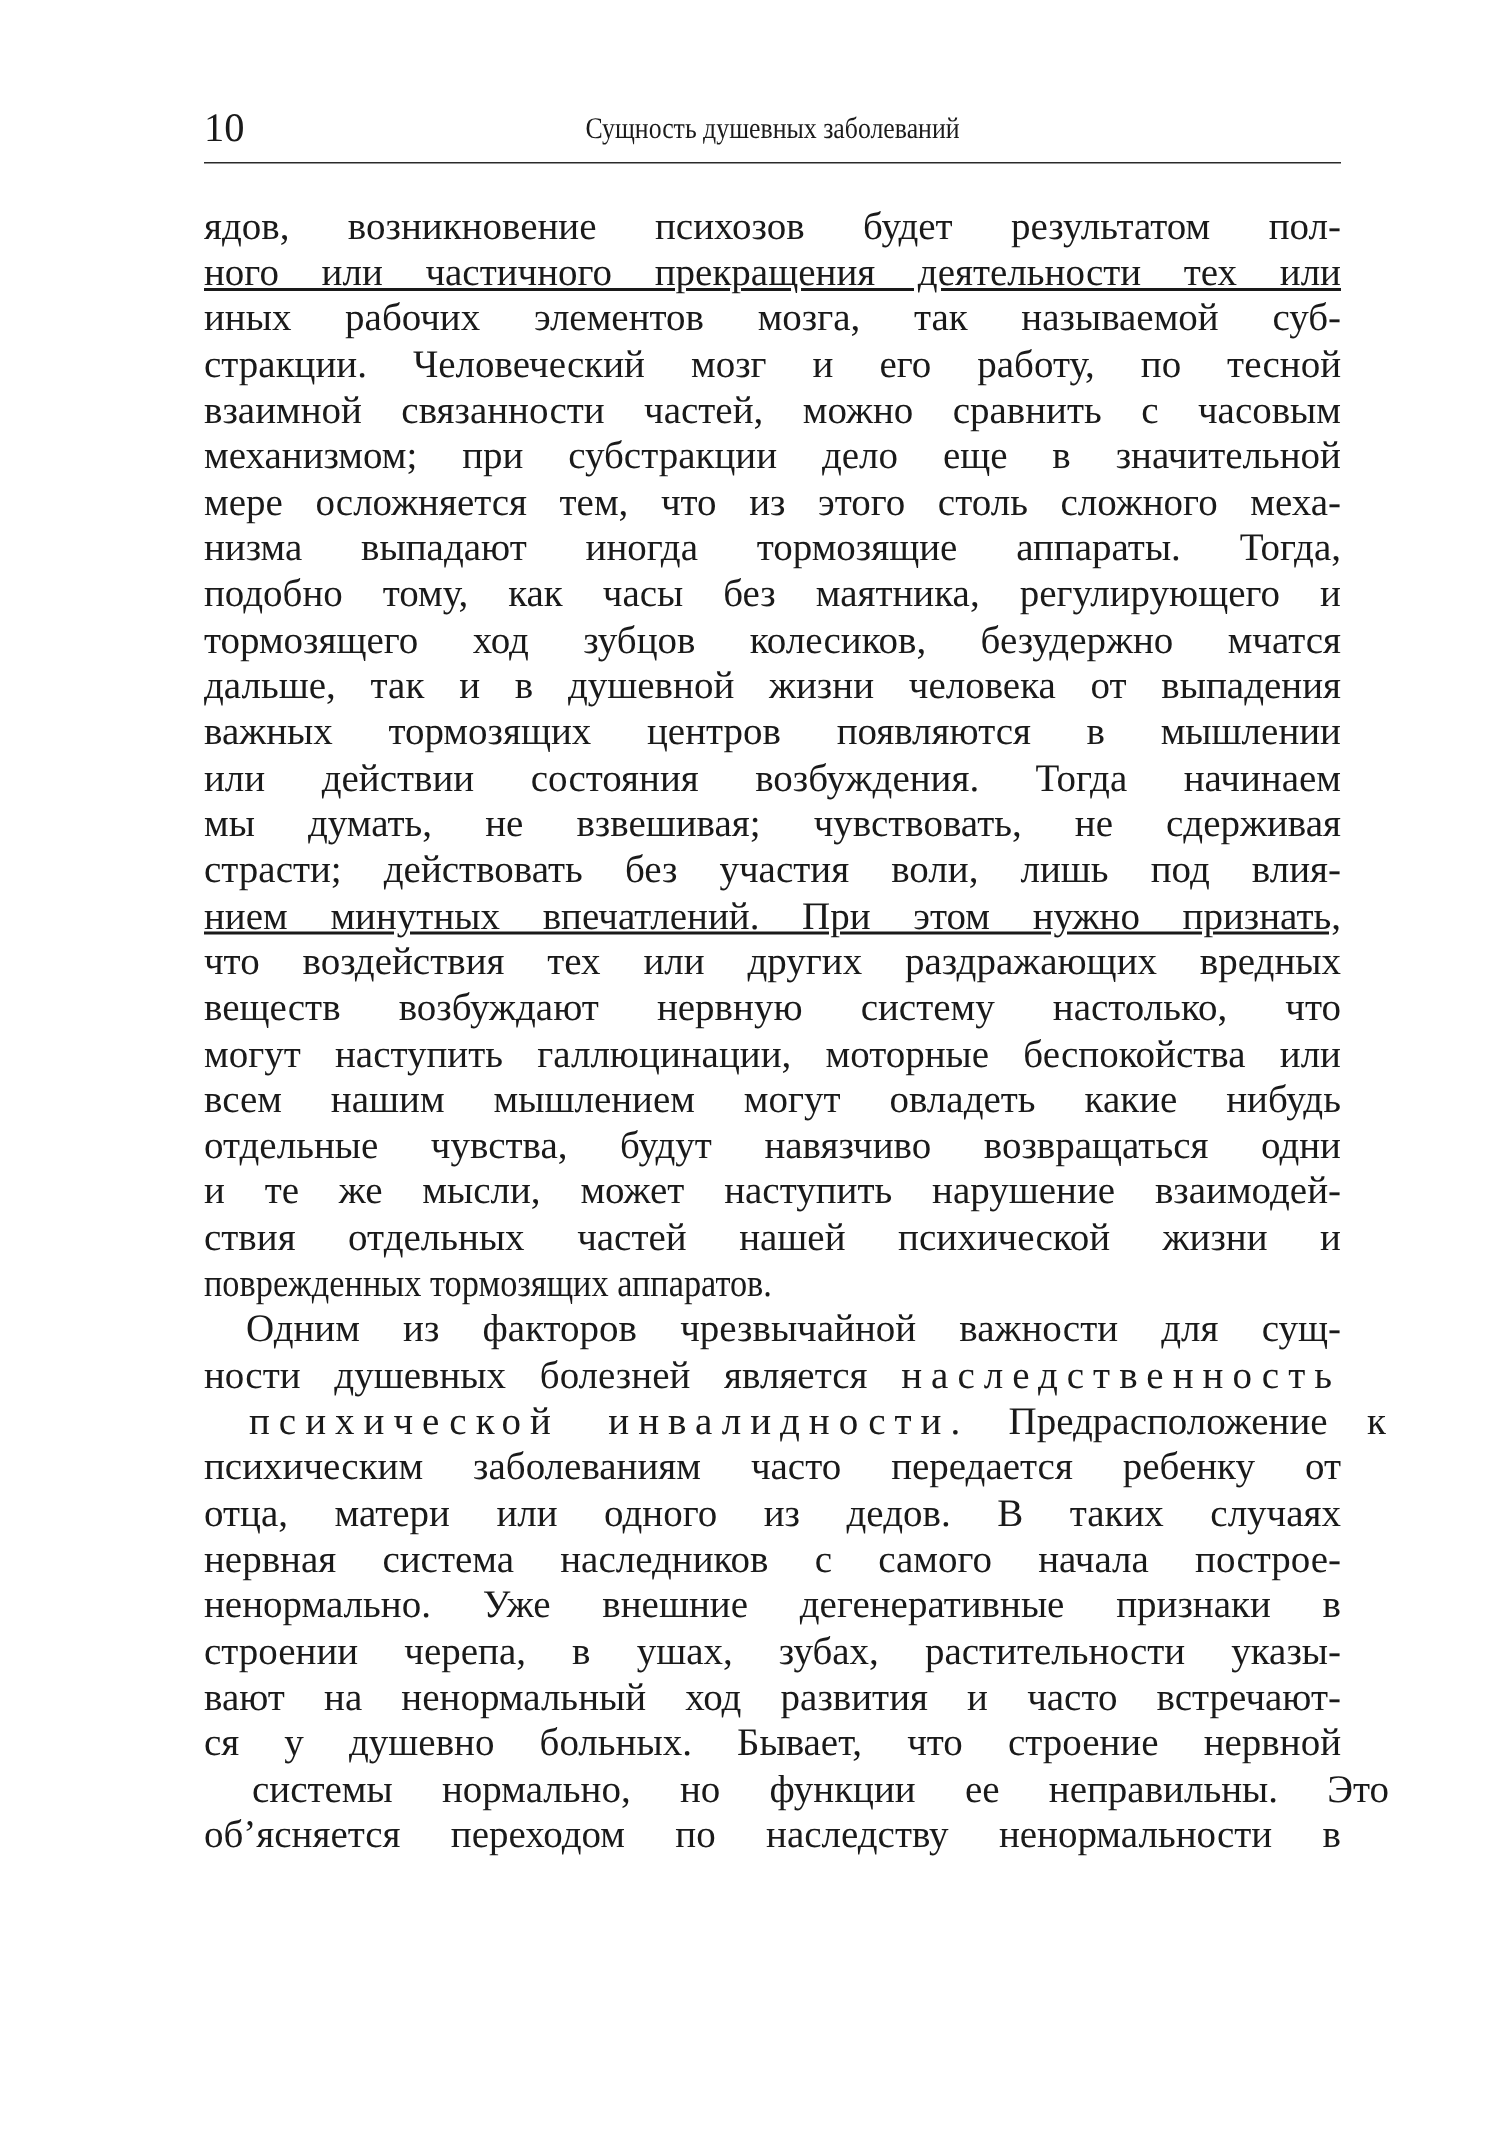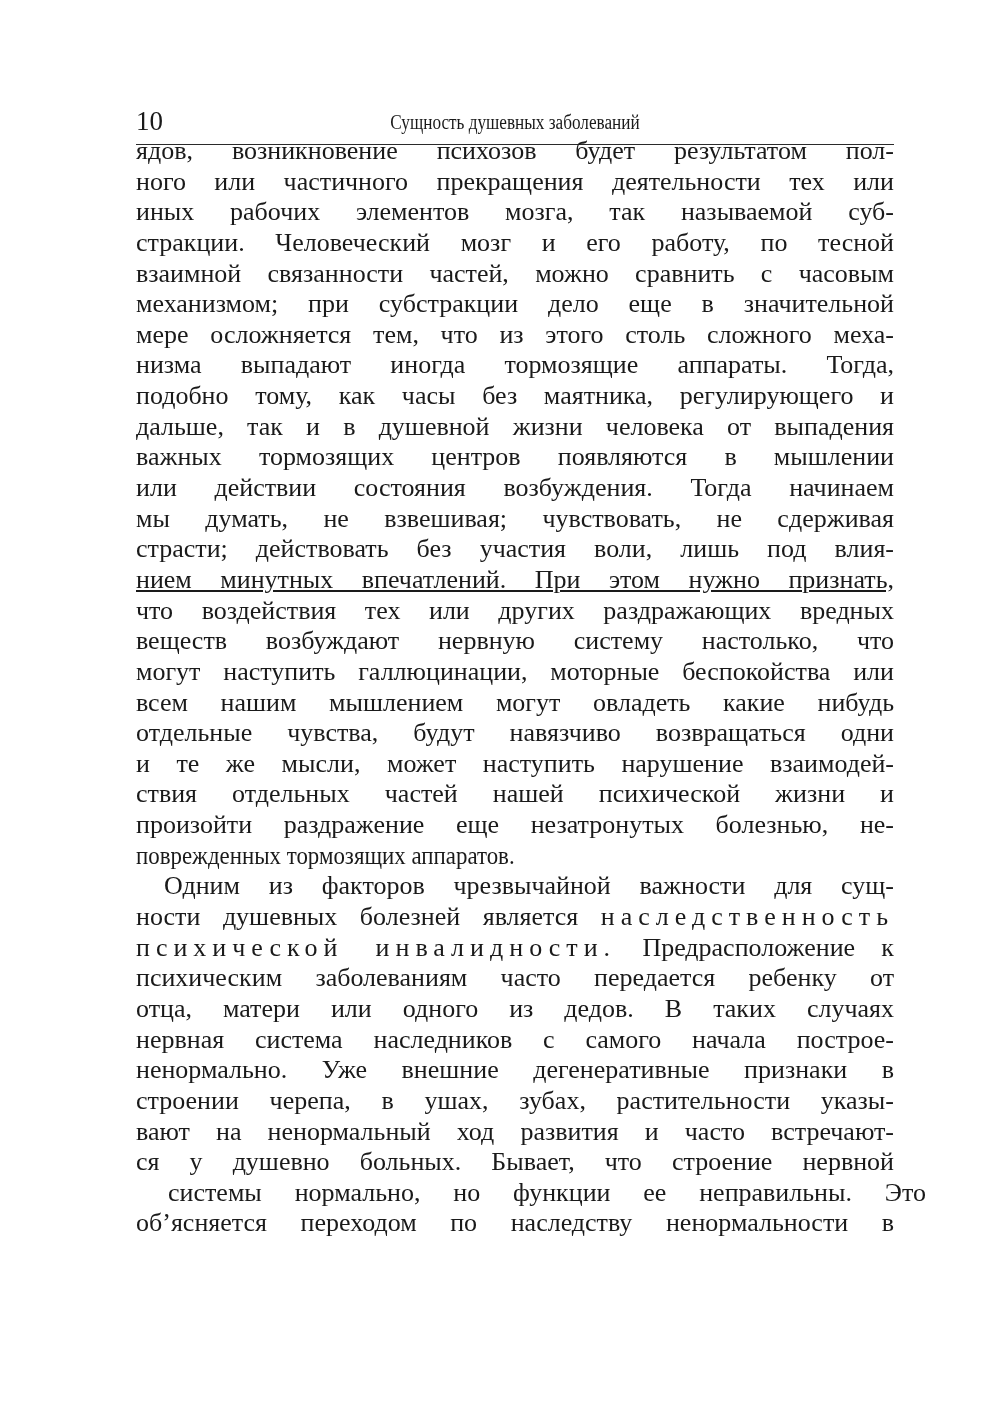--- a/index.html
+++ b/index.html
@@ -17,21 +17,20 @@
     }
     .page {
       position: absolute;
       left: 136px;
       top: 66px;
       width: 758px;
     }
     .running-head {
       position: relative;
       height: 40px;
-      margin-top: 36px;
     }
     .page-number {
       position: absolute;
       left: 0;
       top: 4px;
       font-size: 27px;
       line-height: 30px;
       letter-spacing: 0px;
     }
     .running-title {
@@ -86,49 +85,49 @@
 <div class="page">
   <div class="running-head">
     <span class="page-number">10</span>
     <span class="running-title">Сущность душевных заболеваний</span>
     <div class="head-rule"></div>
   </div>
 
   <div class="body-text">
     <div>
       <span class="line" style="display: block; width: 758px; text-align-last: justify; transform: scaleX(1);">ядов, возникновение психозов будет результатом пол-</span>
-      <span class="line" style="display: block; width: 758px; text-align-last: justify; transform: scaleX(1);">ного или частичного прекращения деятельности тех или</span>
+      <span class="line" style="display: block; width: 758px; text-align-last: justify; transform: scaleX(1); text-decoration: underline;">ного или частичного прекращения деятельности тех или</span>
       <span class="line" style="display: block; width: 758px; text-align-last: justify; transform: scaleX(1);">иных рабочих элементов мозга, так называемой суб-</span>
       <span class="line" style="display: block; width: 758px; text-align-last: justify; transform: scaleX(1);">стракции. Человеческий мозг и его работу, по тесной</span>
       <span class="line" style="display: block; width: 758px; text-align-last: justify; transform: scaleX(1);">взаимной связанности частей, можно сравнить с часовым</span>
       <span class="line" style="display: block; width: 758px; text-align-last: justify; transform: scaleX(1);">механизмом; при субстракции дело еще в значительной</span>
       <span class="line" style="display: block; width: 758px; text-align-last: justify; transform: scaleX(1);">мере осложняется тем, что из этого столь сложного меха-</span>
       <span class="line" style="display: block; width: 758px; text-align-last: justify; transform: scaleX(1);">низма выпадают иногда тормозящие аппараты. Тогда,</span>
       <span class="line" style="display: block; width: 758px; text-align-last: justify; transform: scaleX(1);">подобно тому, как часы без маятника, регулирующего и</span>
+      <span class="line" style="display: block; width: 758px; text-align-last: justify; transform: scaleX(1);">тормозящего ход зубцов колесиков, безудержно мчатся</span>
       <span class="line" style="display: block; width: 758px; text-align-last: justify; transform: scaleX(1);">дальше, так и в душевной жизни человека от выпадения</span>
       <span class="line" style="display: block; width: 758px; text-align-last: justify; transform: scaleX(1);">важных тормозящих центров появляются в мышлении</span>
       <span class="line" style="display: block; width: 758px; text-align-last: justify; transform: scaleX(1);">или действии состояния возбуждения. Тогда начинаем</span>
       <span class="line" style="display: block; width: 758px; text-align-last: justify; transform: scaleX(1);">мы думать, не взвешивая; чувствовать, не сдерживая</span>
       <span class="line" style="display: block; width: 758px; text-align-last: justify; transform: scaleX(1);">страсти; действовать без участия воли, лишь под влия-</span>
       <span class="line" style="display: block; width: 758px; text-align-last: justify; transform: scaleX(1); text-decoration: underline;">нием минутных впечатлений. При этом нужно признать,</span>
       <span class="line" style="display: block; width: 758px; text-align-last: justify; transform: scaleX(1);">что воздействия тех или других раздражающих вредных</span>
       <span class="line" style="display: block; width: 758px; text-align-last: justify; transform: scaleX(1);">веществ возбуждают нервную систему настолько, что</span>
       <span class="line" style="display: block; width: 758px; text-align-last: justify; transform: scaleX(1);">могут наступить галлюцинации, моторные беспокойства или</span>
       <span class="line" style="display: block; width: 758px; text-align-last: justify; transform: scaleX(1);">всем нашим мышлением могут овладеть какие нибудь</span>
       <span class="line" style="display: block; width: 758px; text-align-last: justify; transform: scaleX(1);">отдельные чувства, будут навязчиво возвращаться одни</span>
       <span class="line" style="display: block; width: 758px; text-align-last: justify; transform: scaleX(1);">и те же мысли, может наступить нарушение взаимодей-</span>
       <span class="line" style="display: block; width: 758px; text-align-last: justify; transform: scaleX(1);">ствия отдельных частей нашей психической жизни и</span>
-      <span class="line" style="display: block; width: 758px; text-align-last: justify; transform: scaleX(1);">произойти раздражение еще незатронутых болезнью, не-</span>
       <span class="line last" style="display: block; width: auto; text-align-last: left; transform: scaleX(0.88);">поврежденных тормозящих аппаратов.</span>
     </div>
 
     <div>
       <span class="line indent" style="display: block; width: 758px; text-align-last: justify; transform: scaleX(1);">Одним из факторов чрезвычайной важности для сущ-</span>
       <span class="line" style="display: block; width: 758px; text-align-last: justify; transform: scaleX(1);"><span>ности душевных болезней является </span><span class="spaced">наследственность</span></span>
-      <span class="line" style="display: block; width: 758px; text-align-last: justify; transform: scaleX(1);"><span class="spaced">психической инвалидности.</span><span> Предрасположение к</span></span>
+      <span class="line" style="display: block; width: 758px; text-align-last: justify; transform: scaleX(1); margin-left: 30px;"><span class="spaced">психической инвалидности.</span><span> Предрасположение к</span></span>
       <span class="line" style="display: block; width: 758px; text-align-last: justify; transform: scaleX(1);">психическим заболеваниям часто передается ребенку от</span>
       <span class="line" style="display: block; width: 758px; text-align-last: justify; transform: scaleX(1);">отца, матери или одного из дедов. В таких случаях</span>
       <span class="line" style="display: block; width: 758px; text-align-last: justify; transform: scaleX(1);">нервная система наследников с самого начала построе-</span>
       <span class="line" style="display: block; width: 758px; text-align-last: justify; transform: scaleX(1);">ненормально. Уже внешние дегенеративные признаки в</span>
       <span class="line" style="display: block; width: 758px; text-align-last: justify; transform: scaleX(1);">строении черепа, в ушах, зубах, растительности указы-</span>
       <span class="line" style="display: block; width: 758px; text-align-last: justify; transform: scaleX(1);">вают на ненормальный ход развития и часто встречают-</span>
       <span class="line" style="display: block; width: 758px; text-align-last: justify; transform: scaleX(1);">ся у душевно больных. Бывает, что строение нервной</span>
       <span class="line" style="display: block; width: 758px; text-align-last: justify; transform: scaleX(1); margin-left: 32px;">системы нормально, но функции ее неправильны. Это</span>
       <span class="line" style="display: block; width: 758px; text-align-last: justify; transform: scaleX(1);">об’ясняется переходом по наследству ненормальности в</span>
     </div>

